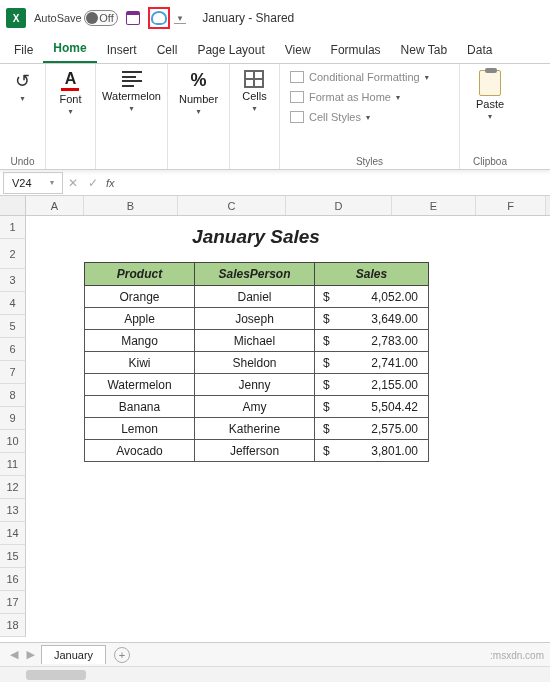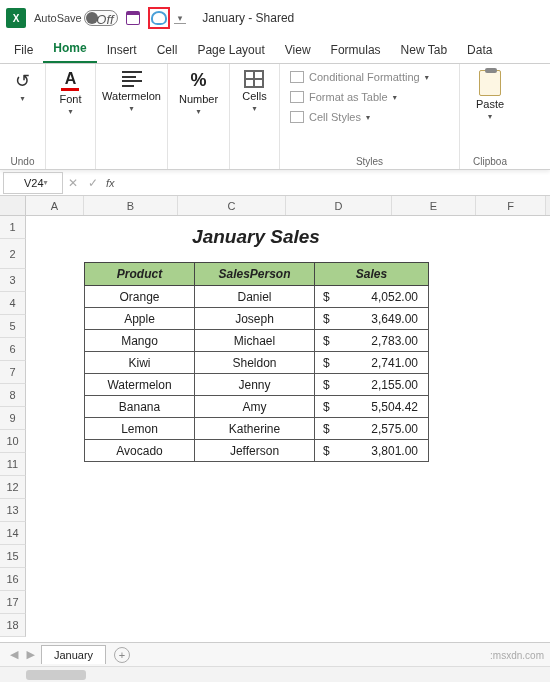--- a/index.html
+++ b/index.html
@@ -4,21 +4,21 @@
 <style>
   * { box-sizing: border-box; margin: 0; padding: 0; font-family: "Segoe UI", Arial, sans-serif; }
   body { width: 550px; height: 697px; background: #fff; overflow: hidden; font-size: 12px; color: #222; position: relative; }
   
   
   .titlebar { display: flex; align-items: center; height: 36px; padding: 0 6px; background: #fff; }
   .app-icon { width: 20px; height: 20px; background: #107c41; color: #fff; display: flex; align-items: center; justify-content: center; font-weight: bold; font-size: 10px; border-radius: 2px; }
   .autosave { margin-left: 8px; font-size: 11px; color: #444; }
   .toggle { display: inline-block; width: 34px; height: 16px; border: 1px solid #888; border-radius: 9px; vertical-align: middle; position: relative; margin: 0 2px; background: #fafafa; }
   .toggle::before { content: ""; position: absolute; width: 12px; height: 12px; border-radius: 50%; background: #666; left: 1px; top: 1px; }
-  .toggle-off { font-size: 13px; position: absolute; right: 3px; top: 1px; color: #555; font-style: italic; }
+  .toggle-off { font-size: 11px; position: absolute; right: 3px; top: 1px; color: #555; }
   .qat-btn { width: 22px; height: 22px; display: flex; align-items: center; justify-content: center; margin: 0 2px; cursor: pointer; }
   .save-ic { width: 14px; height: 14px; border: 1.5px solid #7b2d8e; border-top-width: 4px; border-radius: 2px; }
   .highlight-box { border: 2px solid #e23; padding: 1px; }
   .onedrive-ic { width: 16px; height: 14px; border: 2px solid #4aa0d8; border-radius: 50% 50% 40% 40%; }
   .qat-drop { font-size: 9px; color: #666; padding: 0 4px; border-bottom: 1px solid #999; margin-left: 2px; }
   .doc-title { margin-left: 16px; font-size: 12px; color: #333; }
   
   
   .tabs { display: flex; align-items: flex-end; height: 28px; padding: 0 4px; border-bottom: 1px solid #d0d0d0; }
   .tab { padding: 5px 10px 6px; font-size: 12px; color: #333; cursor: pointer; }
@@ -42,21 +42,21 @@
   .pct-ic { font-size: 18px; font-weight: 600; }
   .grid-ic { width: 20px; height: 18px; border: 1px solid #666; display: grid; grid-template: 1fr 1fr / 1fr 1fr; }
   .grid-ic span { border: .5px solid #666; }
   .styles-row { font-size: 11px; color: #888; display: flex; align-items: center; gap: 5px; padding: 3px 4px; cursor: pointer; }
   .styles-row .ic { width: 14px; height: 12px; border: 1px solid #aaa; }
   .paste-ic { width: 22px; height: 26px; border: 1px solid #bfa45a; background: #fdf6e3; border-radius: 2px; position: relative; }
   .paste-ic::before { content:""; position:absolute; top:-3px; left:5px; width:12px; height:5px; background:#888; border-radius:2px; }
   
   
   .fbar { display: flex; align-items: center; height: 26px; border-bottom: 1px solid #d0d0d0; }
-  .name-box { width: 60px; height: 22px; border: 1px solid #ccc; margin-left: 3px; padding: 0 20px; font-size: 11px; display: flex; align-items: center; justify-content: space-between; }
+  .name-box { width: 60px; height: 22px; border: 1px solid #ccc; margin-left: 3px; padding: 0 8px; font-size: 11px; display: flex; align-items: center; justify-content: space-between; }
   .name-box .caret { font-size: 8px; color: #888; }
   .fbtn { width: 20px; text-align: center; color: #aaa; font-size: 12px; }
   .fx { font-style: italic; font-size: 11px; color: #555; padding-left: 3px; }
   
   
   .sheet { position: relative; background: #fff; height: 446px; overflow: hidden; }
   .col-hdrs { display: flex; height: 20px; background: #f0f0f0; border-bottom: 1px solid #ccc; }
   .ch-corner { width: 26px; border-right: 1px solid #ccc; background: #f0f0f0; }
   .ch { border-right: 1px solid #ddd; text-align: center; font-size: 11px; color: #555; line-height: 20px; background: #f5f5f5; }
   .ch.A{width:58px} .ch.B{width:94px} .ch.C{width:108px} .ch.D{width:106px} .ch.E{width:84px} .ch.F{width:70px}
@@ -183,21 +183,21 @@
   </div>
   <div class="group" style="width:180px">
     <div class="group-body" style="flex-direction:column;align-items:flex-start;width:100%">
       <div class="styles-row">
           <span class="ic"></span>
           <span>Conditional Formatting</span>
           <span class="drop-caret">▾</span>
         </div>
       <div class="styles-row">
           <span class="ic"></span>
-          <span>Format as Table</span>
+          <span>Format as Home</span>
           <span class="drop-caret">▾</span>
         </div>
       <div class="styles-row">
           <span class="ic"></span>
           <span>Cell Styles</span>
           <span class="drop-caret">▾</span>
         </div>
     </div>
     <div class="group-label">Styles</div>
   </div>

